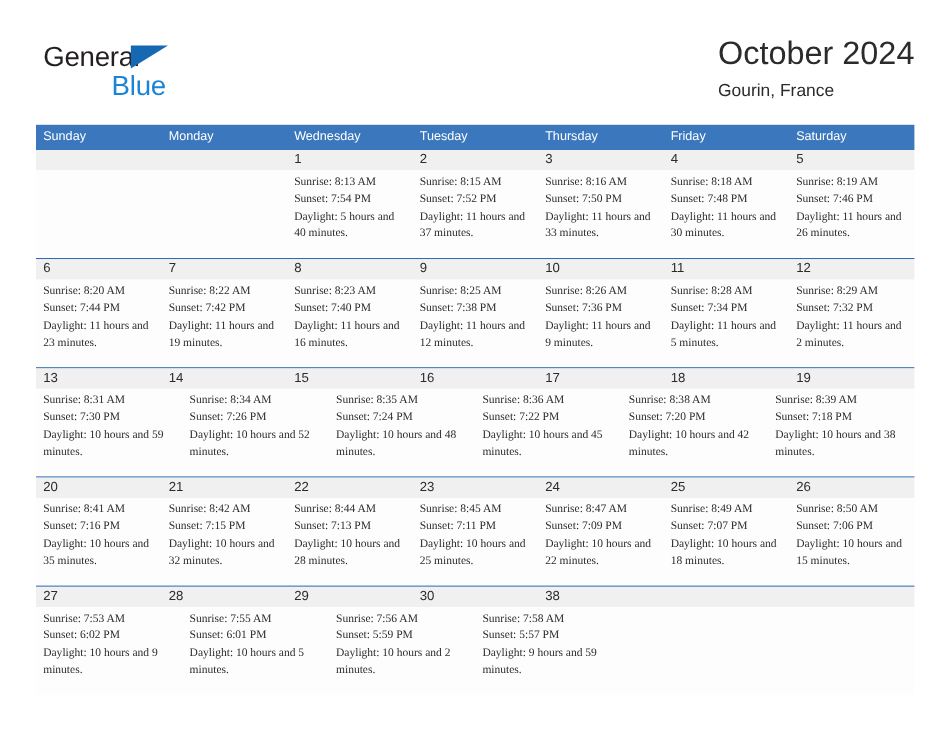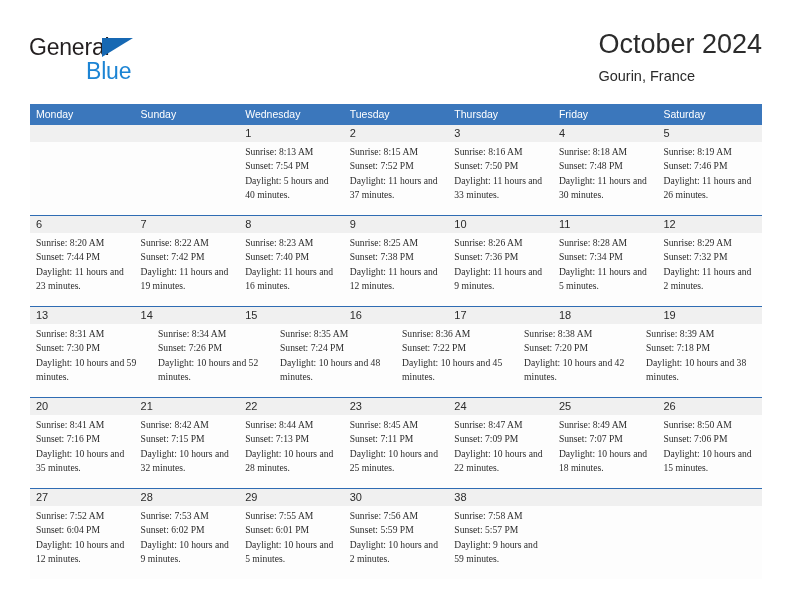--- a/index.html
+++ b/index.html
@@ -17,21 +17,21 @@
   .page {
     position: relative;
     width: 792px;
     height: 612px;
     box-sizing: border-box;
   }
 
   
   .topbar {
     position: absolute;
-    left: 27px;
+    left: 34px;
     top: 28px;
     right: 30px;
     height: 62px;
   }
 
   .logo {
     position: absolute;
     left: 2px;
     top: 6px;
     width: 130px;
@@ -168,22 +168,22 @@
     <div class="title-block">
       <h1 class="cal-title">October 2024</h1>
       <h2 class="cal-subtitle">Gourin, France</h2>
     </div>
 
   </div>
 
   <div class="calendar">
 
     <div class="weekday-row">
+      <div class="weekday">Sunday</div>
       <div class="weekday">Monday</div>
-      <div class="weekday">Sunday</div>
       <div class="weekday">Wednesday</div>
       <div class="weekday">Tuesday</div>
       <div class="weekday">Thursday</div>
       <div class="weekday">Friday</div>
       <div class="weekday">Saturday</div>
     </div>
 
     <div id="weeks-container">
         <div class="week">
           <div class="daynum-band">
@@ -369,25 +369,20 @@
             <div class="daynum">27</div>
             <div class="daynum">28</div>
             <div class="daynum">29</div>
             <div class="daynum">30</div>
             <div class="daynum">38</div>
             <div class="daynum"></div>
             <div class="daynum"></div>
           </div>
           <div class="detail-band">
             <div class="detail">
-              <div>Sunrise: 7:52 AM</div>
-              <div>Sunset: 6:04 PM</div>
-              <div class="daylight-text">Daylight: 10 hours and 12 minutes.</div>
-            </div>
-            <div class="detail">
               <div>Sunrise: 7:53 AM</div>
               <div>Sunset: 6:02 PM</div>
               <div class="daylight-text">Daylight: 10 hours and 9 minutes.</div>
             </div>
             <div class="detail">
               <div>Sunrise: 7:55 AM</div>
               <div>Sunset: 6:01 PM</div>
               <div class="daylight-text">Daylight: 10 hours and 5 minutes.</div>
             </div>
             <div class="detail">

